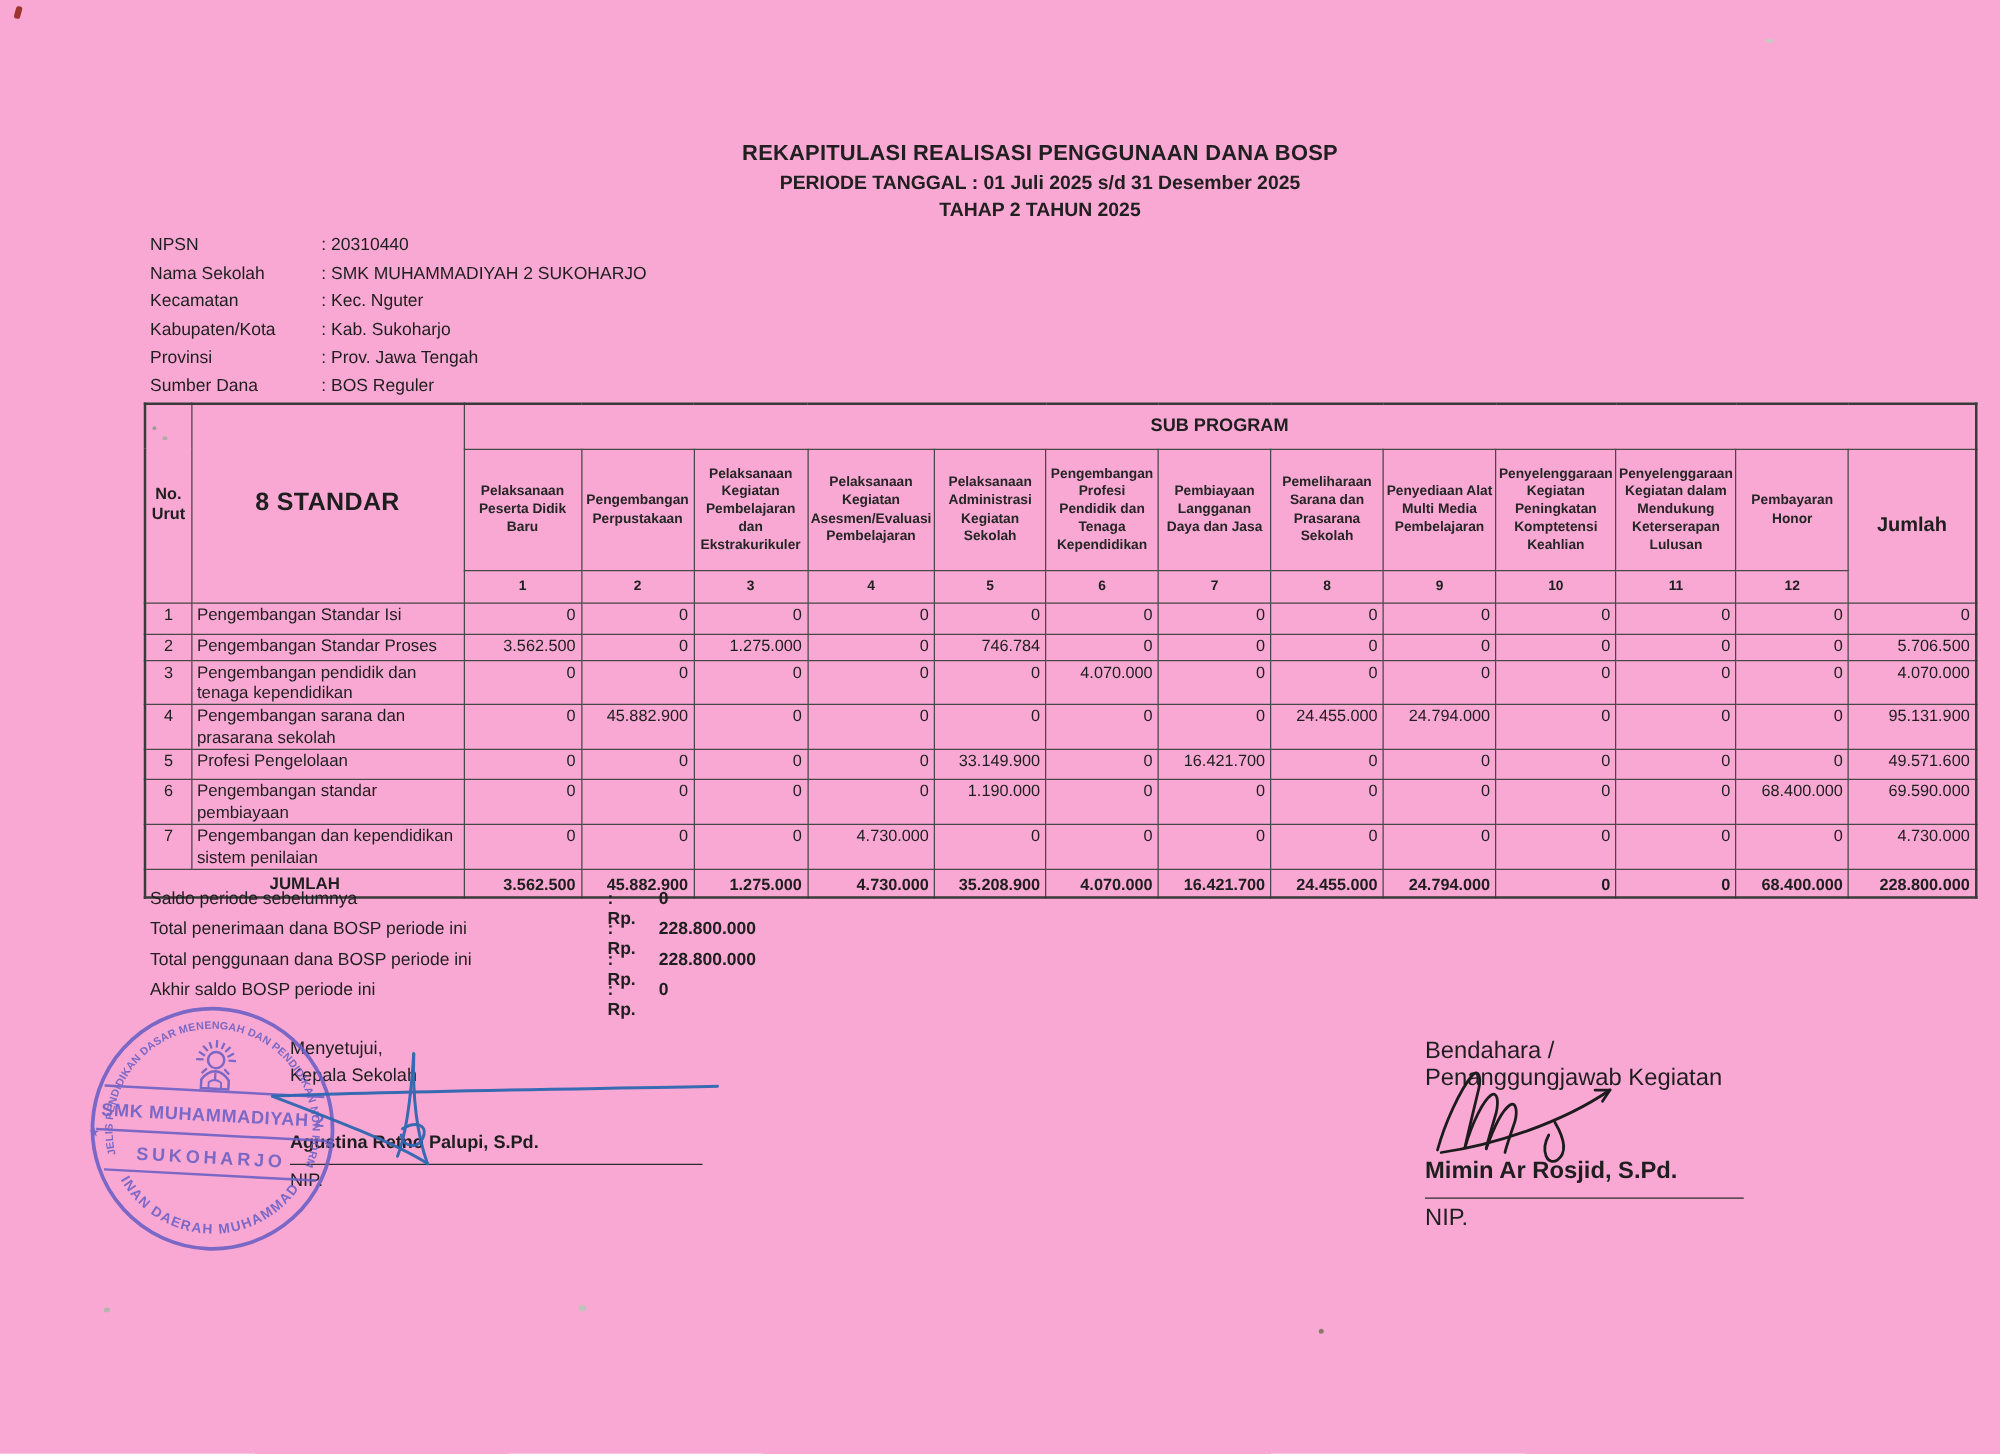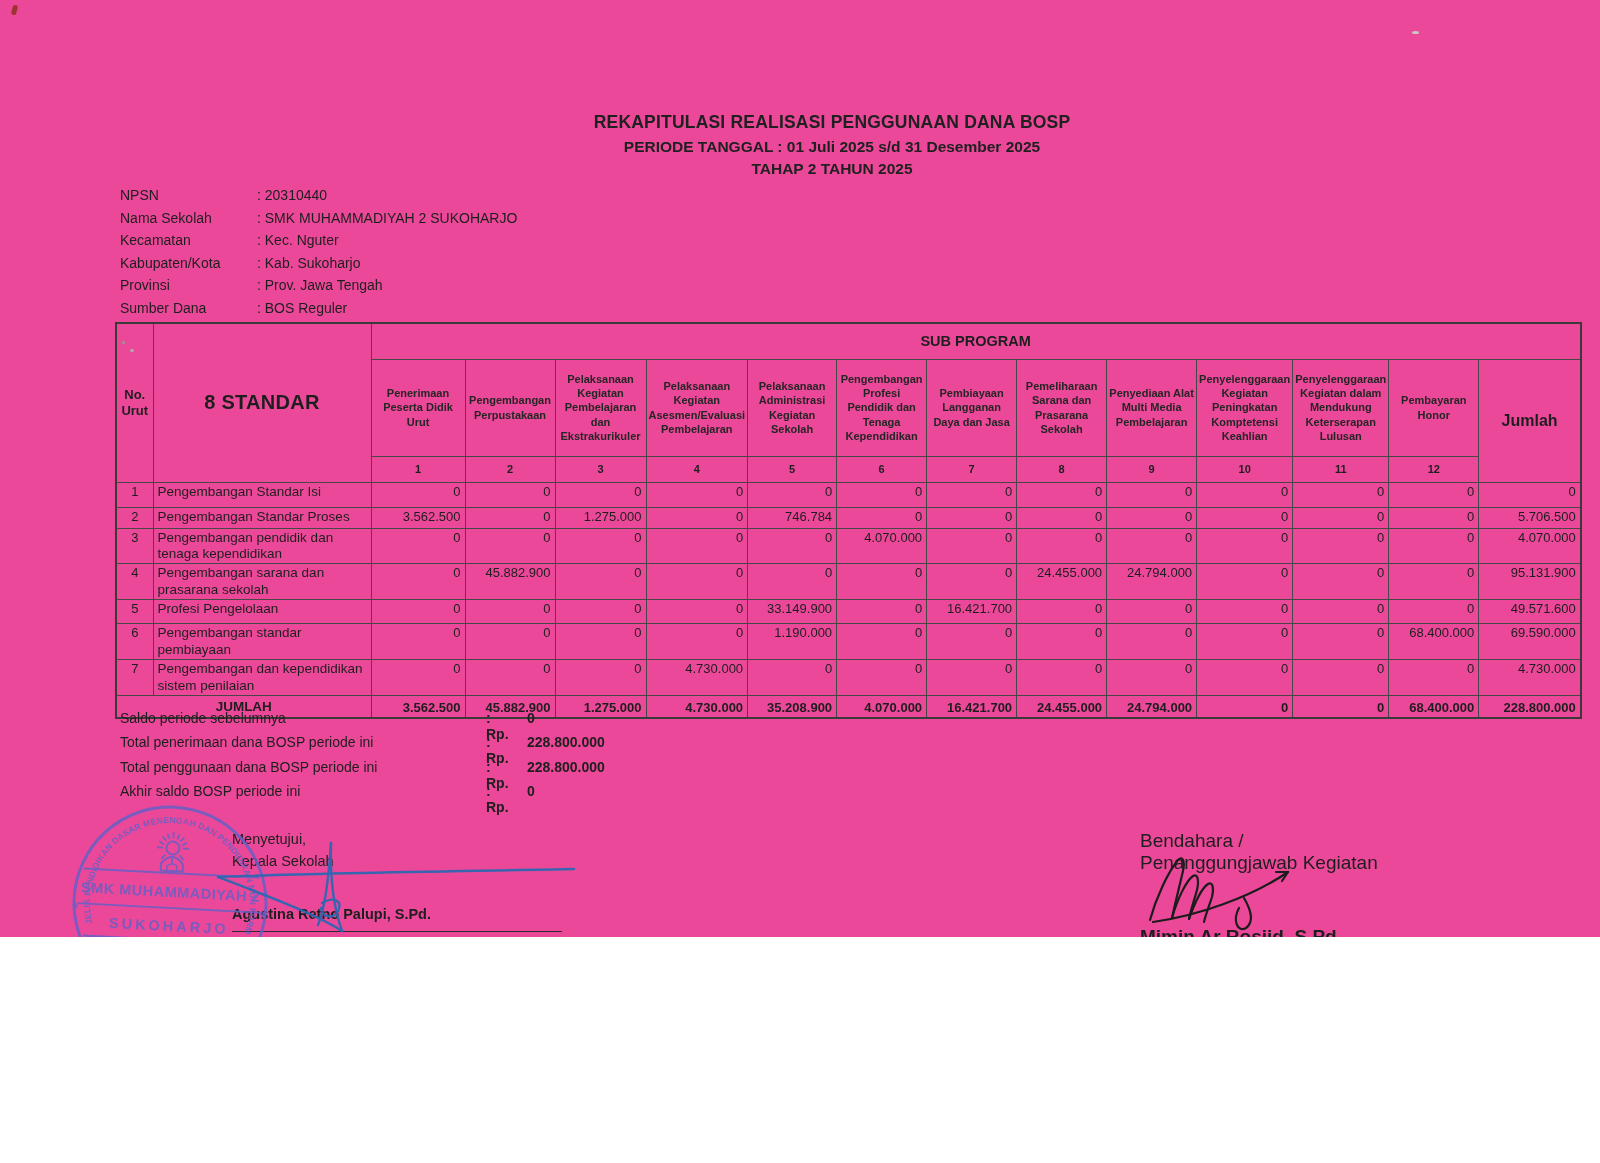--- a/index.html
+++ b/index.html
@@ -1,18 +1,18 @@
 <!DOCTYPE html>
 <html><head>
 <meta charset="utf-8">
 <style>
   html,body{margin:0;padding:0;}
   .page{
-    position:relative;width:1600px;height:937px;overflow:hidden;
-    background:#ec4899;
+    position:relative;width:1600px;height:1163px;overflow:hidden;
+    background:#f9a8d4;
     font-family:"Liberation Sans", sans-serif;color:#1e1e1e;
   }
   
   .title-block{position:absolute;top:112px;left:0;width:1664px;text-align:center;color:#202020;}
   .title-1{font-size:17.5px;font-weight:bold;letter-spacing:.2px;}
   .title-2{font-size:15.5px;font-weight:bold;margin-top:5px;}
   .title-3{font-size:15.5px;font-weight:bold;margin-top:4px;}
   
   .meta{position:absolute;left:120px;top:187px;font-size:14px;}
   .meta-row{position:relative;height:22.6px;}
@@ -116,21 +116,21 @@
         <col style="width:102px">
       </colgroup>
       <tbody>
         <tr style="height:36px">
     <th class="c-no" rowspan="3">No.
 Urut</th>
     <th class="c-std" rowspan="3">8 STANDAR</th>
     <th class="c-sub" colspan="13">SUB PROGRAM</th>
         </tr>
         <tr style="height:97px">
-          <th class="c-h">Penerimaan Peserta Didik Urut</th>
+          <th class="c-h">Pelaksanaan Peserta Didik Baru</th>
           <th class="c-h">Pengembangan Perpustakaan</th>
           <th class="c-h">Pelaksanaan Kegiatan Pembelajaran dan Ekstrakurikuler</th>
           <th class="c-h">Pelaksanaan Kegiatan Asesmen/Evaluasi Pembelajaran</th>
           <th class="c-h">Pelaksanaan Administrasi Kegiatan Sekolah</th>
           <th class="c-h">Pengembangan Profesi Pendidik dan Tenaga Kependidikan</th>
           <th class="c-h">Pembiayaan Langganan Daya dan Jasa</th>
           <th class="c-h">Pemeliharaan Sarana dan Prasarana Sekolah</th>
           <th class="c-h">Penyediaan Alat Multi Media Pembelajaran</th>
           <th class="c-h">Penyelenggaraan Kegiatan Peningkatan Komptetensi Keahlian</th>
           <th class="c-h">Penyelenggaraan Kegiatan dalam Mendukung Keterserapan Lulusan</th>

